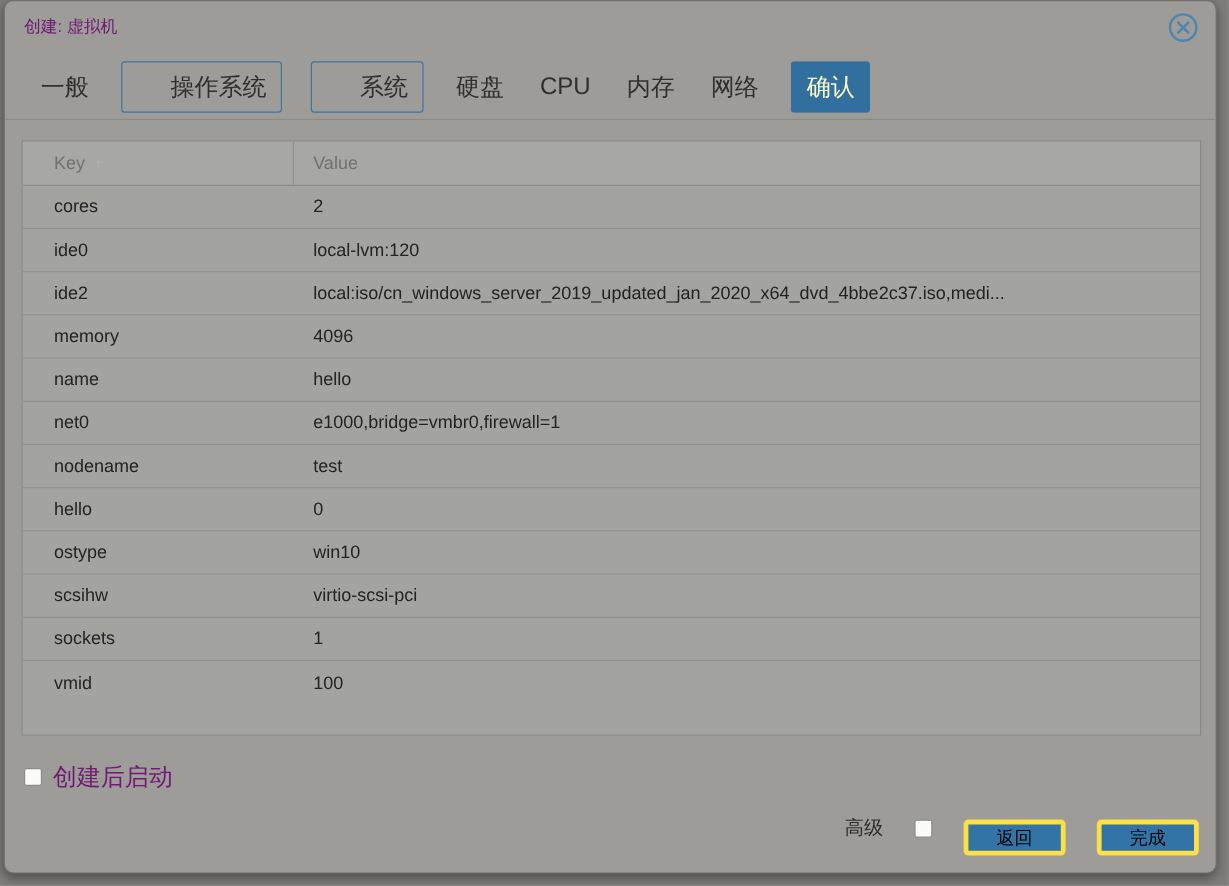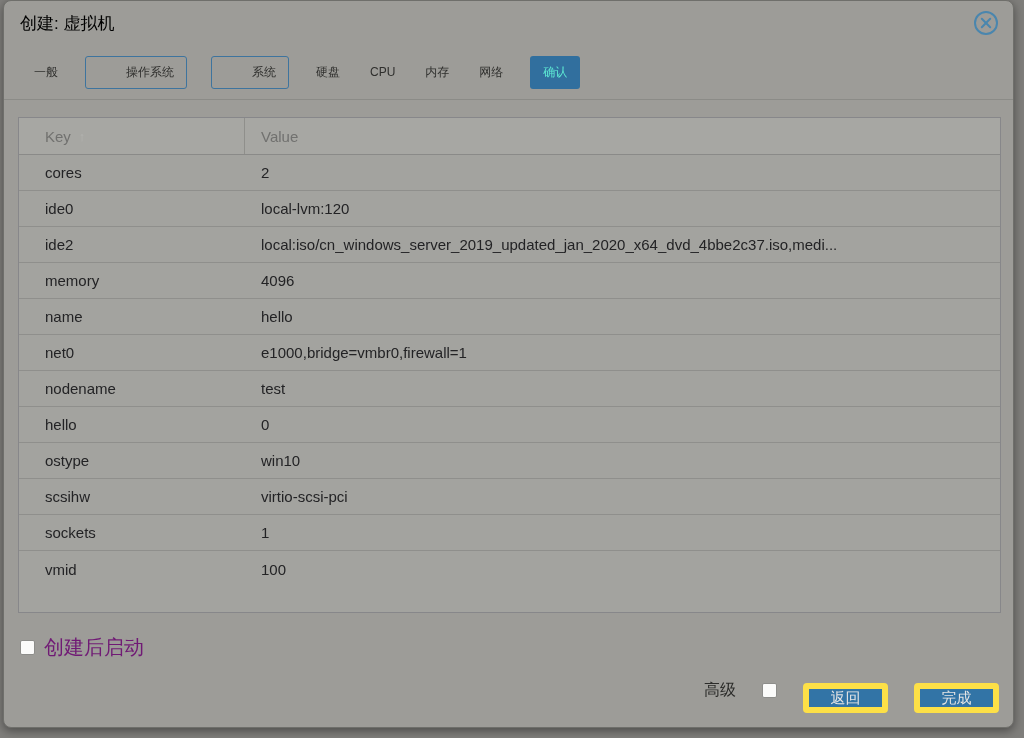--- a/index.html
+++ b/index.html
@@ -15,38 +15,38 @@
     border-radius:8px;
     box-shadow:0 3px 10px rgba(0,0,0,.4);
     display:flex; flex-direction:column;
   }
   
   .hdr {
     height:44px; flex:0 0 auto;
     display:flex; align-items:center;
     padding:0 14px 0 16px;
   }
-  .hdr .title { font-size:17px; color:#000000; font-weight:400; }
+  .hdr .title { font-size:14px; color:#701a75; font-weight:400; }
   .hdr .spacer { flex:1; }
   .close-btn { width:26px; height:26px; cursor:pointer; display:flex; align-items:center; justify-content:center; }
   
   .tabbar {
     height:55px; flex:0 0 auto;
     display:flex; align-items:center; gap:24px;
     padding:0 27px;
     border-bottom:1px solid #8b8b87;
   }
   .tab {
-    font-size:12px; color:#2f2f2d; cursor:pointer;
+    font-size:20px; color:#2f2f2d; cursor:pointer;
     padding:7px 12px; border:1px solid transparent; border-radius:3px;
     white-space:nowrap;
   }
   .tab.plain { padding:7px 2px; }
   .tab.outlined { border-color:#3e749e;padding-left:40px; }
-  .tab.active { background:#316f9e; color:#5eead4; }
+  .tab.active { background:#316f9e; color:#fef9c3; }
   
   .bodyarea { flex:1; padding:17px 0 0 14px; display:flex; flex-direction:column; }
   .grid {
     border:1px solid #87878a;
     background:#a3a39f;
     width:983px;
   }
   .grid-hdr {
     display:flex; height:37px; background:#a7a7a3;
     border-bottom:1px solid #8a8a88;
@@ -87,22 +87,22 @@
   .startrow .lbl { font-size:20px; color:#701a75; }
   
   .footer {
     flex:0 0 auto; height:66px;
     display:flex; align-items:center; justify-content:flex-end;
     gap:26px; padding:0 14px 8px 0;
   }
   .footer .adv-lbl { font-size:16px; color:#2c2c2a; }
   .btn {
     min-width:85px; height:30px;
-    background:#3274a6; border:6px solid #fde047; border-radius:4px;
-    color:#e5e5e5; font-size:15px;
+    background:#3274a6; border:4px solid #fde047; border-radius:4px;
+    color:#000000; font-size:15px;
     display:flex; align-items:center; justify-content:center;
     cursor:pointer;
     margin-top:16px;
   }
 </style>
 </head>
 <body>
 
 <div class="dialog">
 

